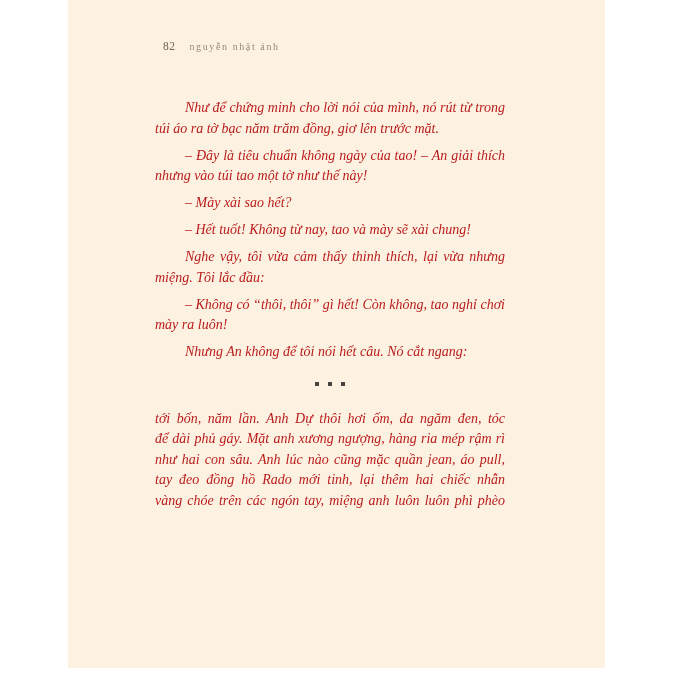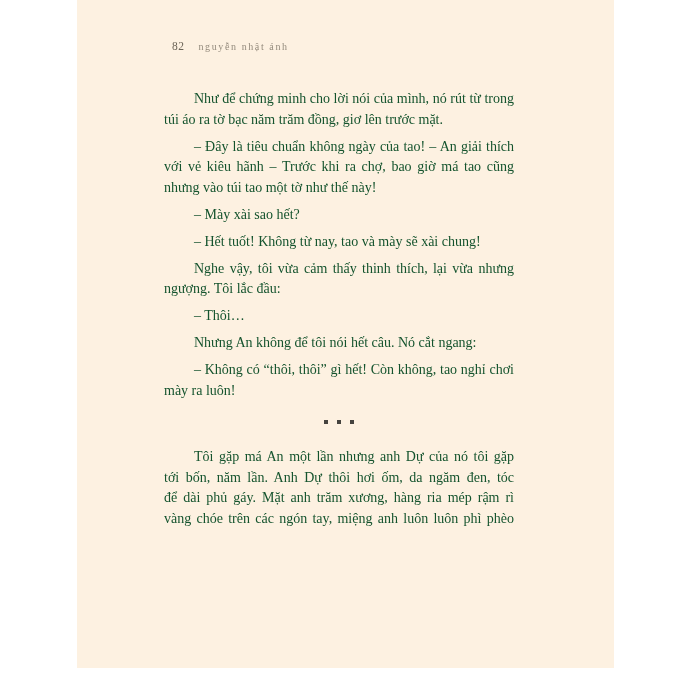--- a/index.html
+++ b/index.html
@@ -15,21 +15,20 @@
     background: #ffffff;
     overflow: hidden;
   }
   .page {
     position: absolute;
     left: 68px;
     top: 0;
     width: 537px;
     height: 668px;
     background: #fdf1e1;
-    margin-left: 9px;
   }
   .running-header {
     position: absolute;
     left: 95px;
     top: 36px;
     white-space: nowrap;
     color: #8d8478;
   }
   .pagenum {
     font-size: 11.5px;
@@ -38,25 +37,26 @@
     margin-right: 14px;
   }
   .author {
     font-size: 10px;
     letter-spacing: 1.6px;
     color: #948b7d;
   }
   .content {
     position: absolute;
     left: 87px;
-    top: 89px;
+    top: 98px;
     width: 350px;
     font-size: 14px;
     line-height: 20.5px;
-    color: #14532d;
+    color: #b91c1c;
+    font-style: italic;
   }
   .para { margin: 0 0 6.5px 0; }
   .line {
     text-align: justify;
     text-align-last: left;
   }
   .line.j { text-align-last: justify; }
   .line.ind { text-indent: 30px; }
   .ornament {
     display: flex;
@@ -86,58 +86,55 @@
     <div class="content">
 
       <div class="para">
         <div class="line ind j">Như để chứng minh cho lời nói của mình, nó rút từ trong</div>
         <div class="line">túi áo ra tờ bạc năm trăm đồng, giơ lên trước mặt.</div>
       </div>
 
 
       <div class="para">
         <div class="line ind j">– Đây là tiêu chuẩn không ngày của tao! – An giải thích</div>
-        <div class="line j">với vẻ kiêu hãnh – Trước khi ra chợ, bao giờ má tao cũng</div>
         <div class="line">nhưng vào túi tao một tờ như thế này!</div>
       </div>
 
       <div class="para">
         <div class="line ind">– Mày xài sao hết?</div>
       </div>
 
       <div class="para">
         <div class="line ind">– Hết tuốt! Không từ nay, tao và mày sẽ xài chung!</div>
       </div>
 
       <div class="para">
         <div class="line ind j">Nghe vậy, tôi vừa cảm thấy thinh thích, lại vừa nhưng</div>
-        <div class="line">ngượng. Tôi lắc đầu:</div>
+        <div class="line">miệng. Tôi lắc đầu:</div>
       </div>
 
+
       <div class="para">
-        <div class="line ind">– Thôi…</div>
+        <div class="line ind j">– Không có “thôi, thôi” gì hết! Còn không, tao nghỉ chơi</div>
+        <div class="line">mày ra luôn!</div>
       </div>
 
       <div class="para">
         <div class="line ind">Nhưng An không để tôi nói hết câu. Nó cắt ngang:</div>
-      </div>
-
-      <div class="para">
-        <div class="line ind j">– Không có “thôi, thôi” gì hết! Còn không, tao nghỉ chơi</div>
-        <div class="line">mày ra luôn!</div>
       </div>
 
       <div class="ornament">
         <span class="sq"></span>
         <span class="sq"></span>
         <span class="sq"></span>
       </div>
 
       <div class="para">
-        <div class="line ind j">Tôi gặp má An một lần nhưng anh Dự của nó tôi gặp</div>
         <div class="line j">tới bốn, năm lần. Anh Dự thôi hơi ốm, da ngăm đen, tóc</div>
-        <div class="line j">để dài phủ gáy. Mặt anh trăm xương, hàng ria mép rậm rì</div>
+        <div class="line j">để dài phủ gáy. Mặt anh xương ngượng, hàng ria mép rậm rì</div>
+        <div class="line j">như hai con sâu. Anh lúc nào cũng mặc quần jean, áo pull,</div>
+        <div class="line j">tay đeo đồng hồ Rado mới tinh, lại thêm hai chiếc nhẫn</div>
         <div class="line j">vàng chóe trên các ngón tay, miệng anh luôn luôn phì phèo</div>
       </div>
 
     </div>
   </div>
 </div>
 
 </body></html>

